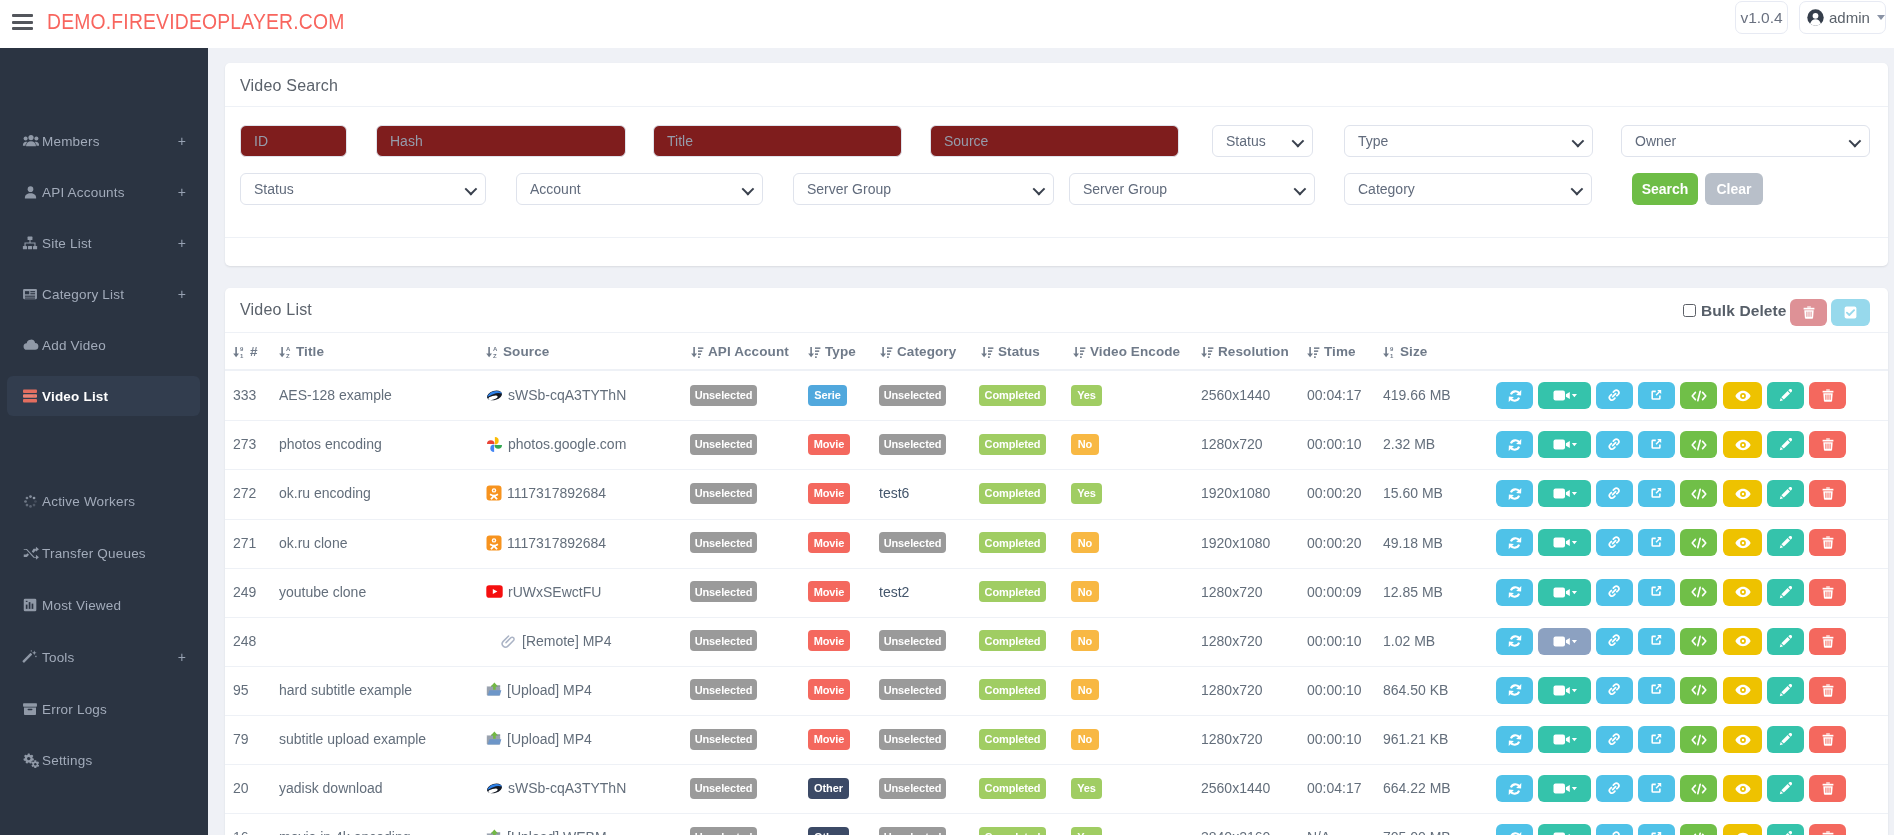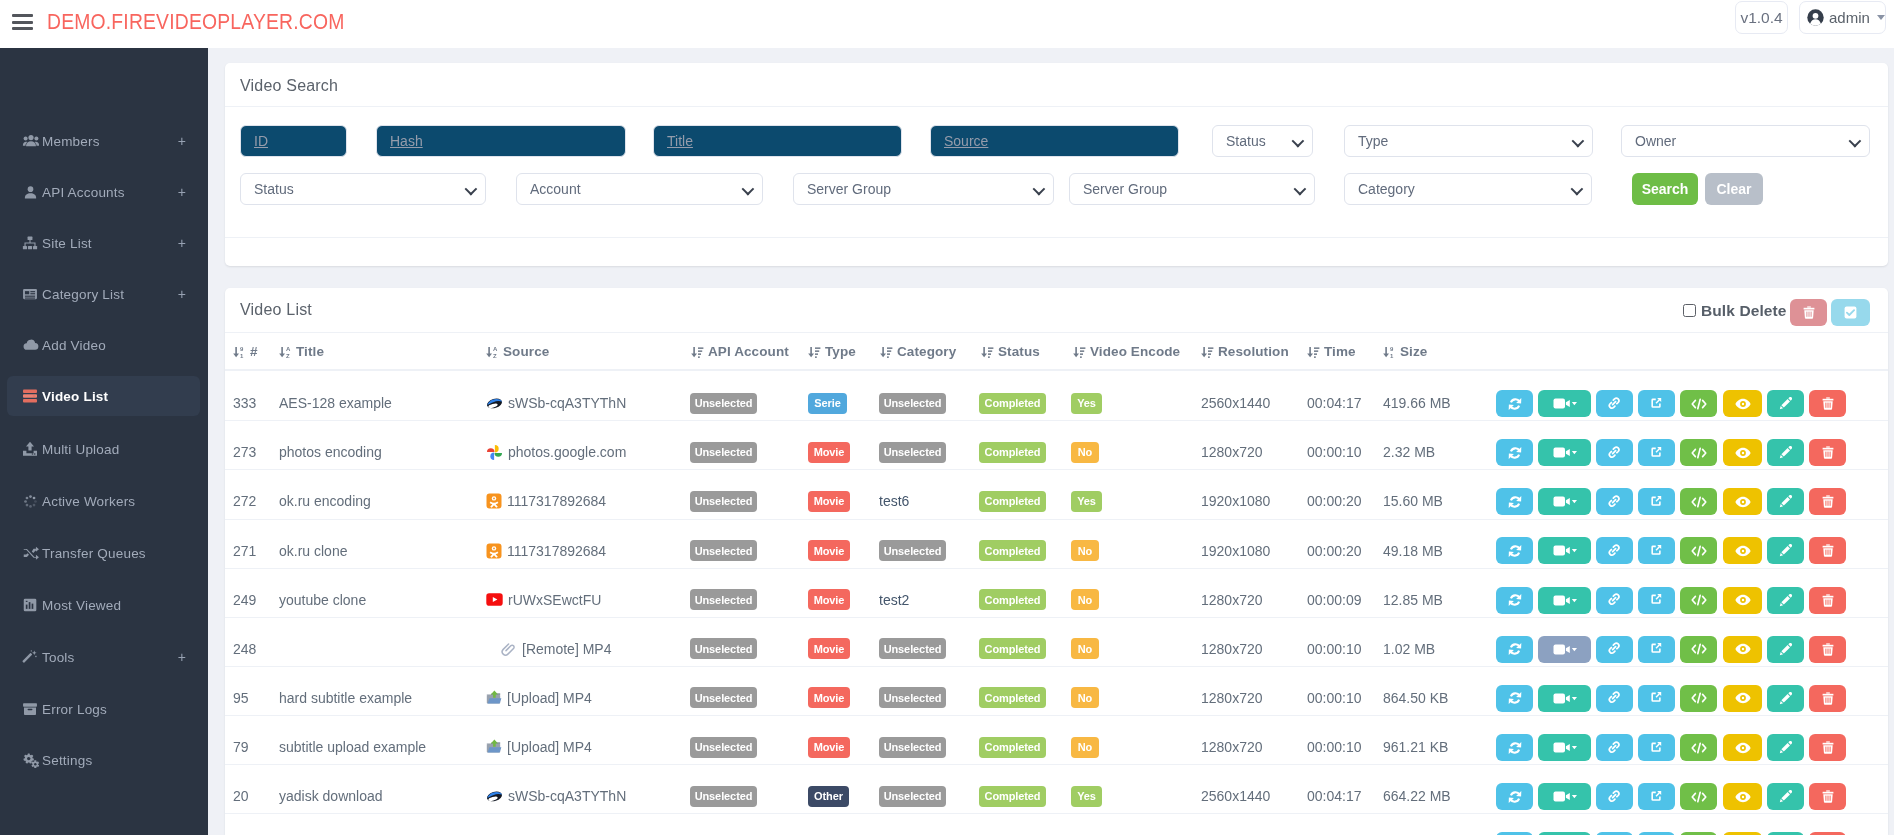--- a/index.html
+++ b/index.html
@@ -11,32 +11,32 @@
 .mi{position:absolute;left:0;width:208px;height:40px;display:flex;align-items:center;}
 .mi .ic{position:absolute;left:19px;width:22px;display:flex;justify-content:center;}
 .mi .tx{position:absolute;left:42px;font-size:13.5px;color:#a2abba;letter-spacing:.2px;}
 .mi .pl{position:absolute;right:22px;color:#98a2b3;font-size:14px;}
 .mi.act{left:7px;width:193px;background:#323d4e;border-radius:6px;}
 .mi.act .ic{left:12px;}
 .mi.act .tx{left:35px;color:#fff;font-weight:bold;}
 .card{position:absolute;left:225px;width:1663px;background:#fff;border-radius:5px;
   box-shadow:0 1px 2px rgba(56,65,74,.12);}
 .ctitle{position:absolute;left:240px;font-size:16px;color:#5b626b;letter-spacing:.2px;}
-.inp{position:absolute;height:32px;border:1px solid #dfe3ec;border-radius:6px;background:#0c4a6e;
-  font-size:14px;color:#959cab;display:flex;align-items:center;padding-left:13px;text-decoration:underline;}
+.inp{position:absolute;height:32px;border:1px solid #dfe3ec;border-radius:6px;background:#7f1d1d;
+  font-size:14px;color:#959cab;display:flex;align-items:center;padding-left:13px;}
 .sel{position:absolute;height:32px;border:1px solid #dfe3ec;border-radius:6px;background:#fff;
   font-size:14px;color:#616b7c;display:flex;align-items:center;padding-left:13px;}
 .sel:after{content:"";position:absolute;right:11px;top:12px;width:7px;height:7px;
   border-right:2px solid #39404d;border-bottom:2px solid #39404d;transform:rotate(45deg) translateY(-2px);}
 .btn{position:absolute;border:none;border-radius:6px;color:#fff;font-weight:bold;font-size:14px;
   display:flex;align-items:center;justify-content:center;font-family:"Liberation Sans",sans-serif;}
 .hl{position:absolute;height:1px;background:#eef1f6;}
 .th{position:absolute;top:0;height:39px;display:flex;align-items:center;font-size:13.5px;
   font-weight:bold;color:#6f7a89;letter-spacing:.1px;}
-.row{position:absolute;left:0;width:1663px;height:49.15px;box-sizing:border-box;margin-top:8px;}
+.row{position:absolute;left:0;width:1663px;height:49.15px;box-sizing:border-box;}
 .cell{position:absolute;top:0;height:48.2px;display:flex;align-items:center;font-size:14px;color:#636e7b;}
 .badge{display:inline-flex;align-items:center;justify-content:center;height:21px;border-radius:4px;
   color:#fff;font-size:11px;font-weight:bold;letter-spacing:-.1px;}
 .abtn{position:absolute;top:11px;width:37px;height:27px;border-radius:6px;display:flex;
   align-items:center;justify-content:center;}
 
 </style></head><body>
 <div id="root">
 <div class="abs" id="topbar"></div>
 <div class="abs" style="left:12px;top:14px;width:21px;height:17px;">
@@ -125,31 +125,20 @@
 <div class="mi act abs" style="top:376px;">
       <span class="ic">
         <svg width="16" height="16" viewBox="0 0 16 16" style="">
           <rect x="1" y="1.6" width="14" height="3.4" rx="0.9" fill="#e46e5f"></rect>
           <rect x="1" y="6.3" width="14" height="3.4" rx="0.9" fill="#ec8374"></rect>
           <rect x="1" y="11" width="14" height="3.4" rx="0.9" fill="#e46e5f"></rect>
           <rect x="10.8" y="7.4" width="2.6" height="1.2" rx="0.6" fill="#e46e5f"></rect>
         </svg>
       </span>
       <span class="tx">Video List</span>
-    </div>
-<div class="mi abs" style="top:429px;">
-      <span class="ic">
-        <svg width="16" height="16" viewBox="0 0 16 16" style="">
-          <path d="M8,0.8l4,4.6H9.6v4.2H6.4V5.4H4z" fill="#9099a7"></path>
-          <path d="M1,9.8h3.4v2.4h7.2V9.8H15v5H1z" fill="#9099a7"></path>
-          <rect x="9.8" y="12.4" width="1.4" height="1.2" fill="#2b3442"></rect>
-          <rect x="12" y="12.4" width="1.4" height="1.2" fill="#2b3442"></rect>
-        </svg>
-      </span>
-      <span class="tx">Multi Upload</span>
     </div>
 <div class="mi abs" style="top:481px;">
       <span class="ic">
         <svg width="15" height="15" viewBox="0 0 16 16" style="">
           <circle cx="13.30" cy="8.00" r="1.45" fill="#9099a7" opacity="0.25"></circle>
           <circle cx="11.75" cy="11.75" r="1.45" fill="#9099a7" opacity="0.36"></circle>
           <circle cx="8.00" cy="13.30" r="1.45" fill="#9099a7" opacity="0.46"></circle>
           <circle cx="4.25" cy="11.75" r="1.45" fill="#9099a7" opacity="0.57"></circle>
           <circle cx="2.70" cy="8.00" r="1.45" fill="#9099a7" opacity="0.68"></circle>
           <circle cx="4.25" cy="4.25" r="1.45" fill="#9099a7" opacity="0.79"></circle>

